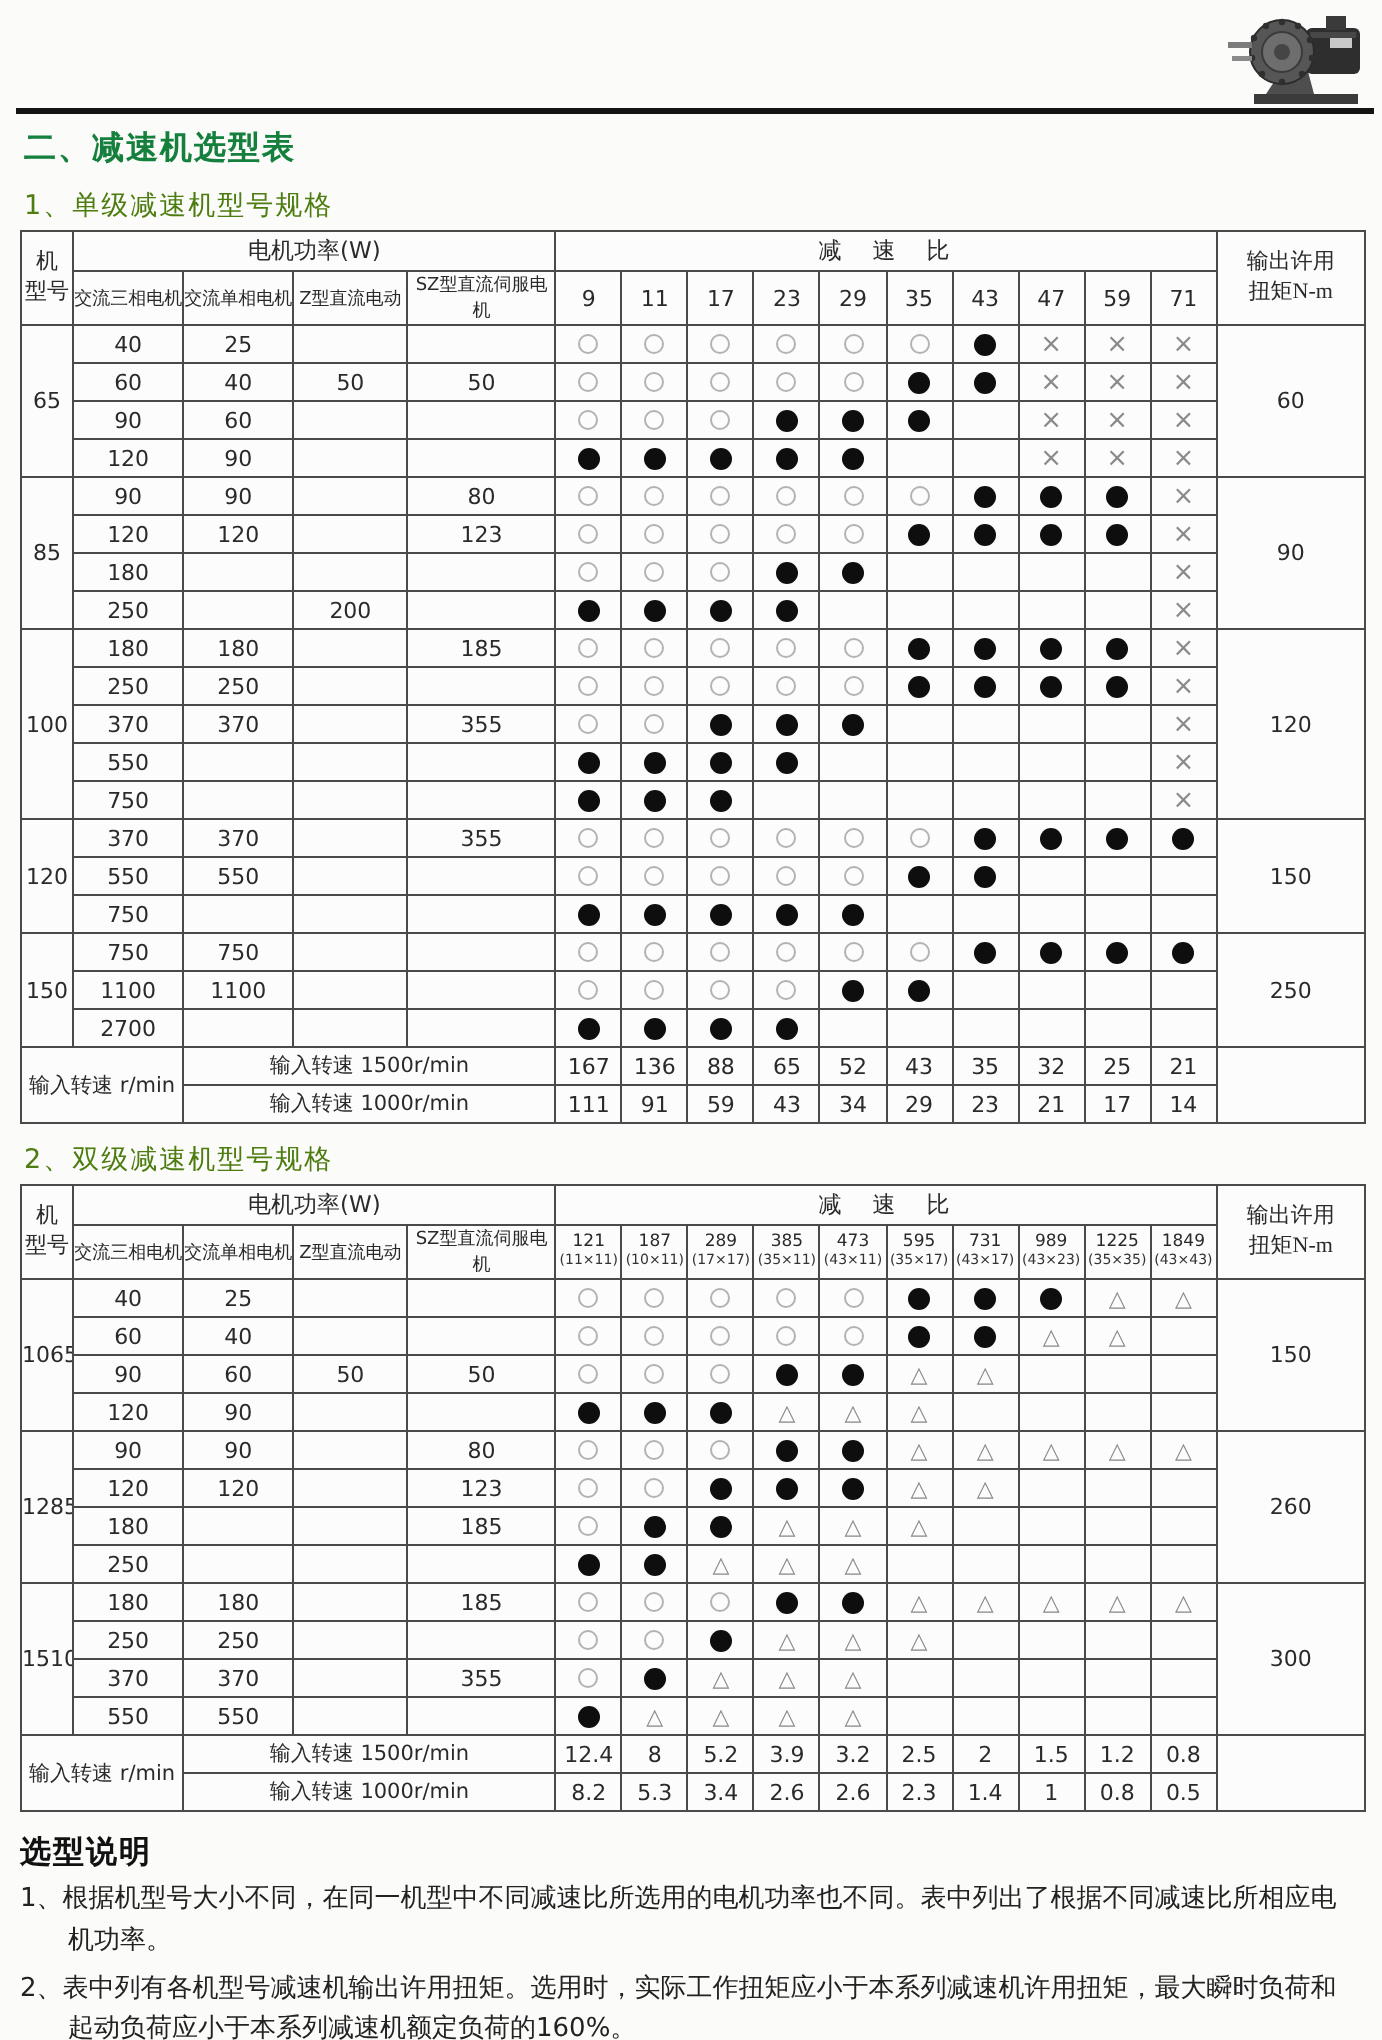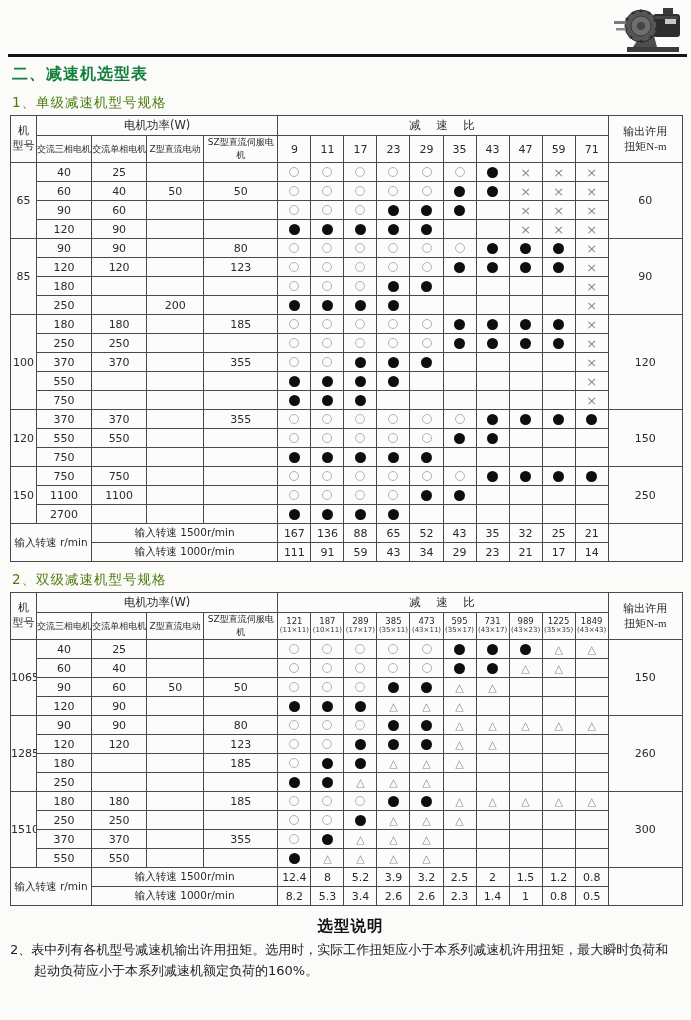--- a/index.html
+++ b/index.html
@@ -54,21 +54,21 @@
   .td-sl{font-size:10.5px;height:18px;}
   .td-val{font-size:11px;height:18px;}
 
   
   .mk-f{display:inline-block;width:11px;height:11px;border-radius:50%;background:#0e0e0e;vertical-align:middle;}
   .mk-o{display:inline-block;width:8px;height:8px;border-radius:50%;border:1.6px solid #b3b3b3;background:transparent;vertical-align:middle;}
   .mk-x{display:inline-block;font-size:13px;line-height:11px;color:#8a8a8a;vertical-align:middle;}
   .mk-t{display:inline-block;font-size:11px;line-height:11px;color:#8a8a8a;vertical-align:middle;}
 
   
-  .notes-title{font-size:15.5px;font-weight:bold;color:#111;margin:10px 0 3px 10px;letter-spacing:1px;text-align:center;}
+  .notes-title{font-size:15.5px;font-weight:bold;color:#111;margin:10px 0 3px 10px;letter-spacing:1px;}
   .notes{margin:2px 14px 0 10px;font-size:13px;line-height:1.6;color:#222;}
   .note{padding-left:24px;text-indent:-24px;margin:3px 0;}
 </style>
 </head>
 <body>
 
 <div class="page">
 
   <div class="topbar">
     <div class="photo">
@@ -793,16 +793,17 @@
           <td class="td-val">1.4</td>
           <td class="td-val">1</td>
           <td class="td-val">0.8</td>
           <td class="td-val">0.5</td>
         </tr>
       </tbody>
     </table>
 
   <div class="notes-title">选型说明</div>
   <div class="notes">
+      <div class="note">1、根据机型号大小不同，在同一机型中不同减速比所选用的电机功率也不同。表中列出了根据不同减速比所相应电机功率。</div>
       <div class="note">2、表中列有各机型号减速机输出许用扭矩。选用时，实际工作扭矩应小于本系列减速机许用扭矩，最大瞬时负荷和起动负荷应小于本系列减速机额定负荷的160%。</div>
     </div>
 
 </div>
 
 </body></html>

